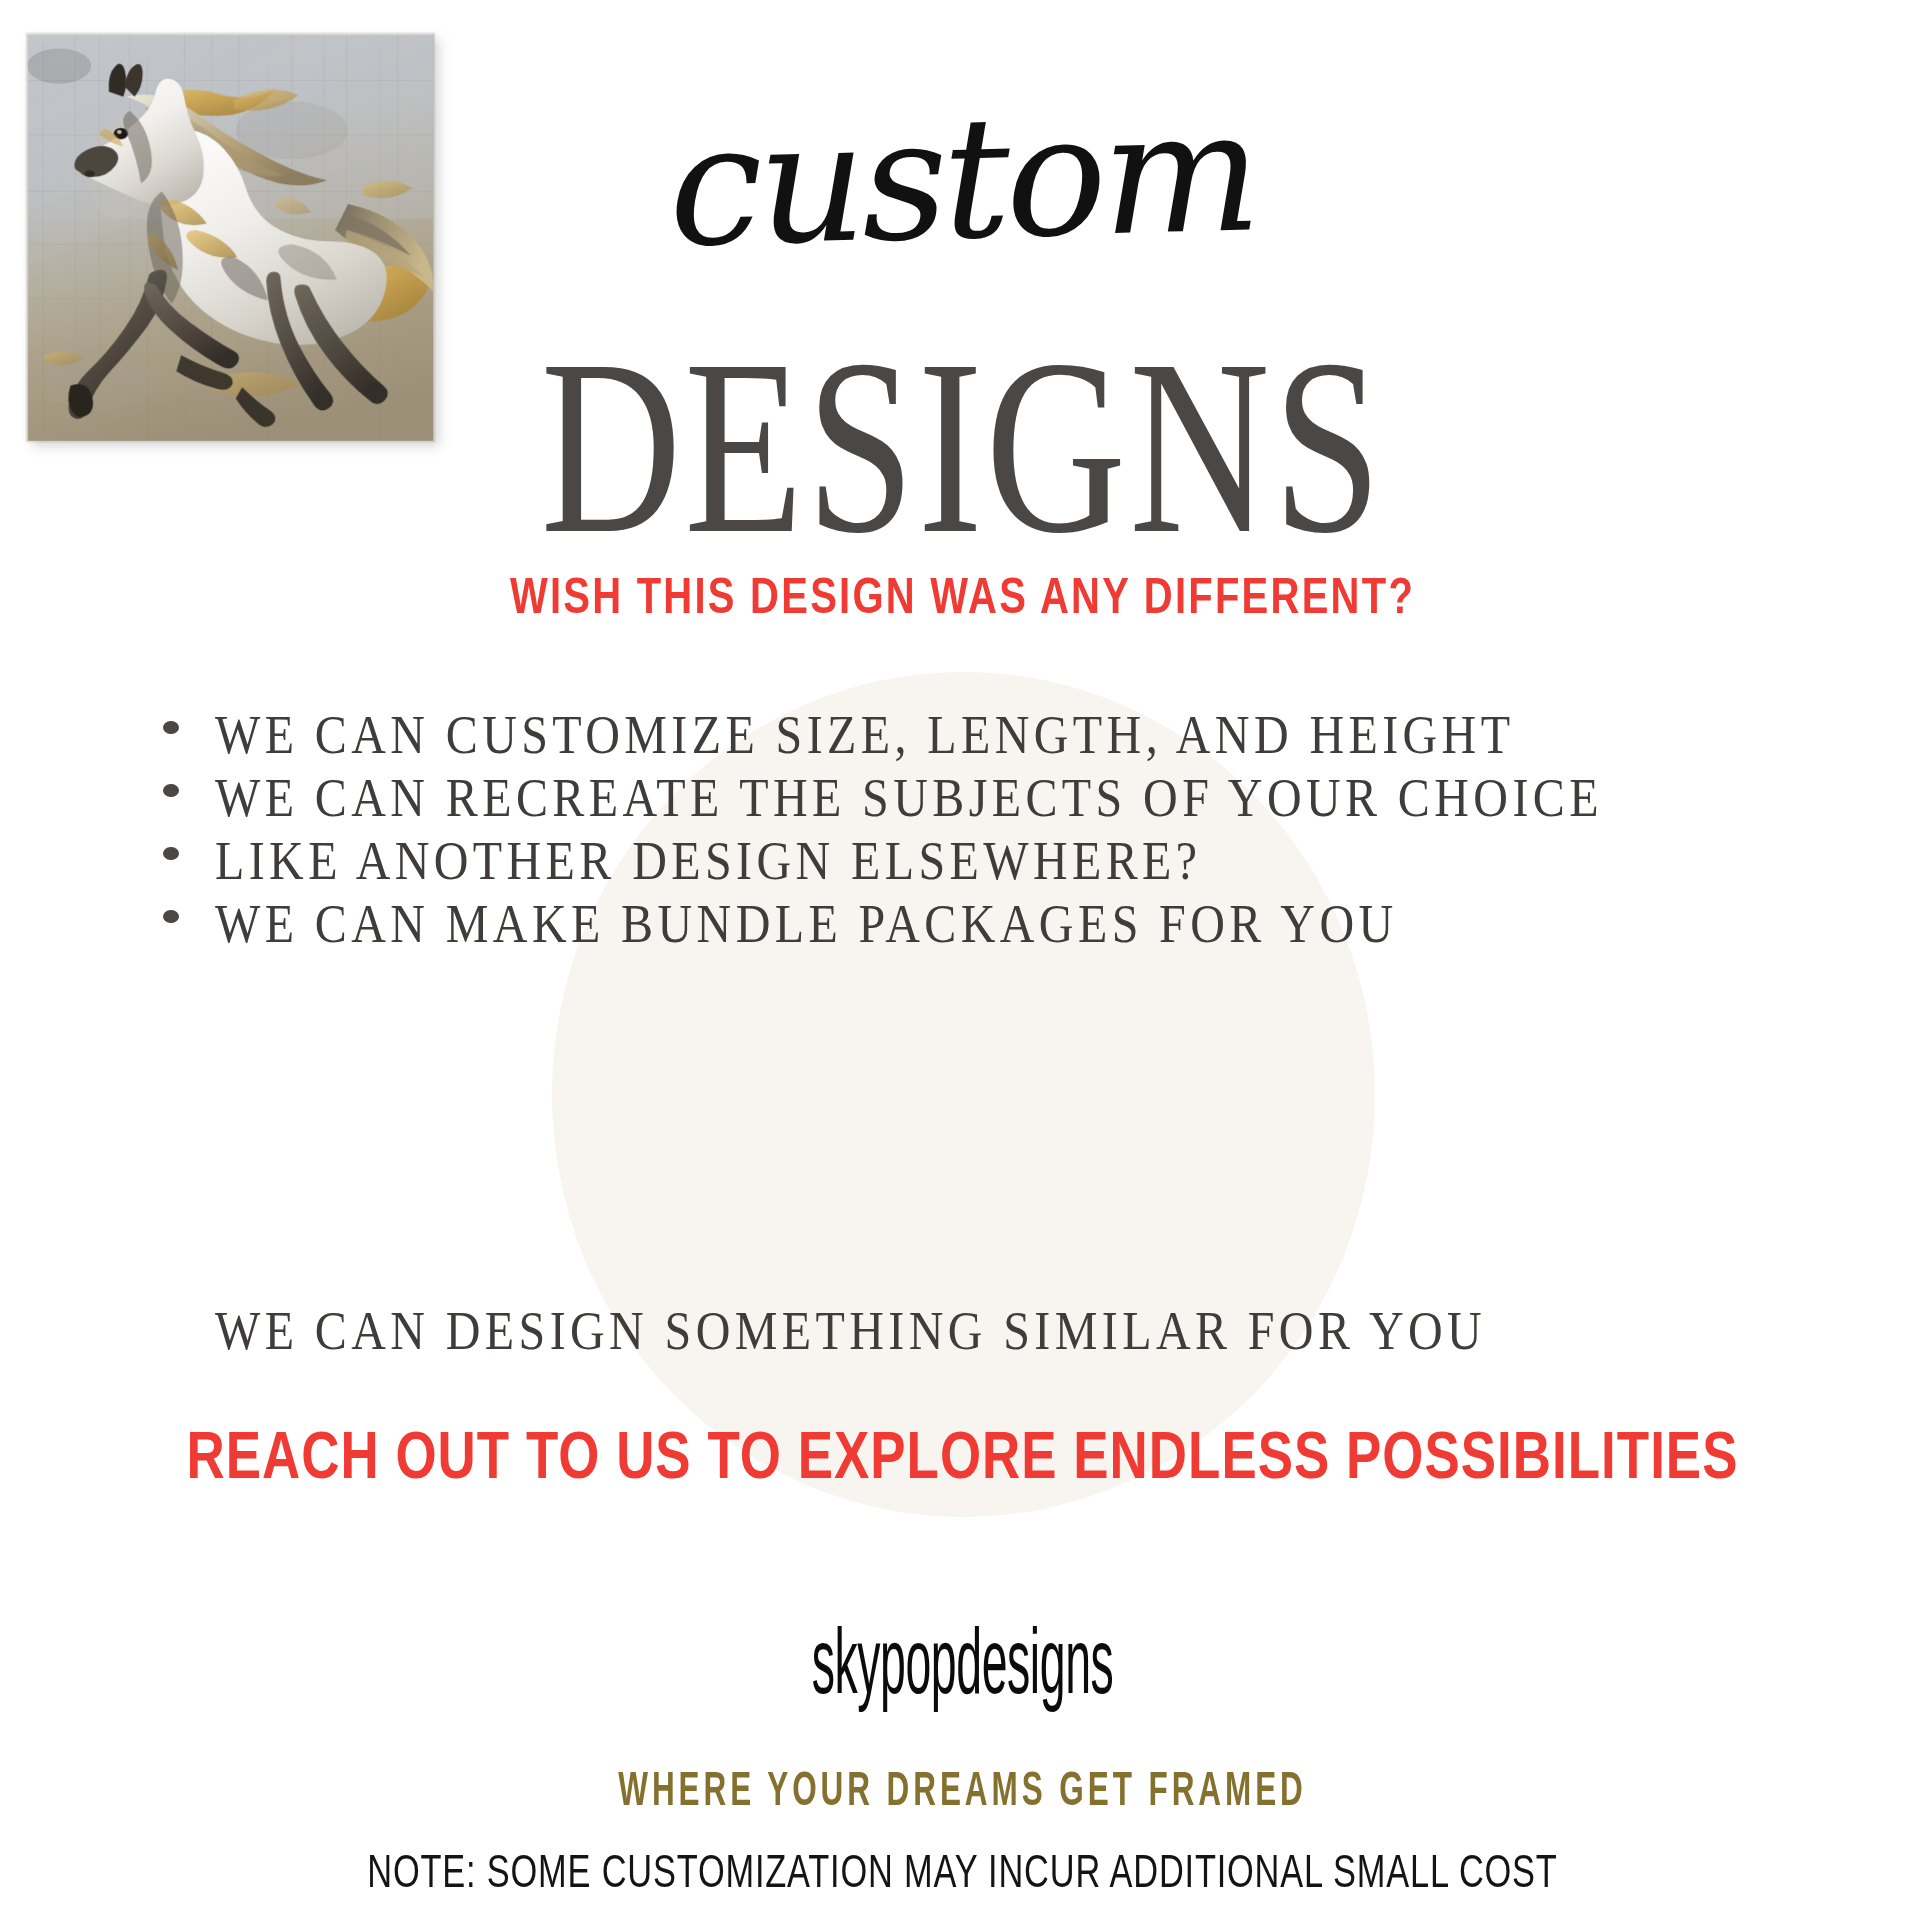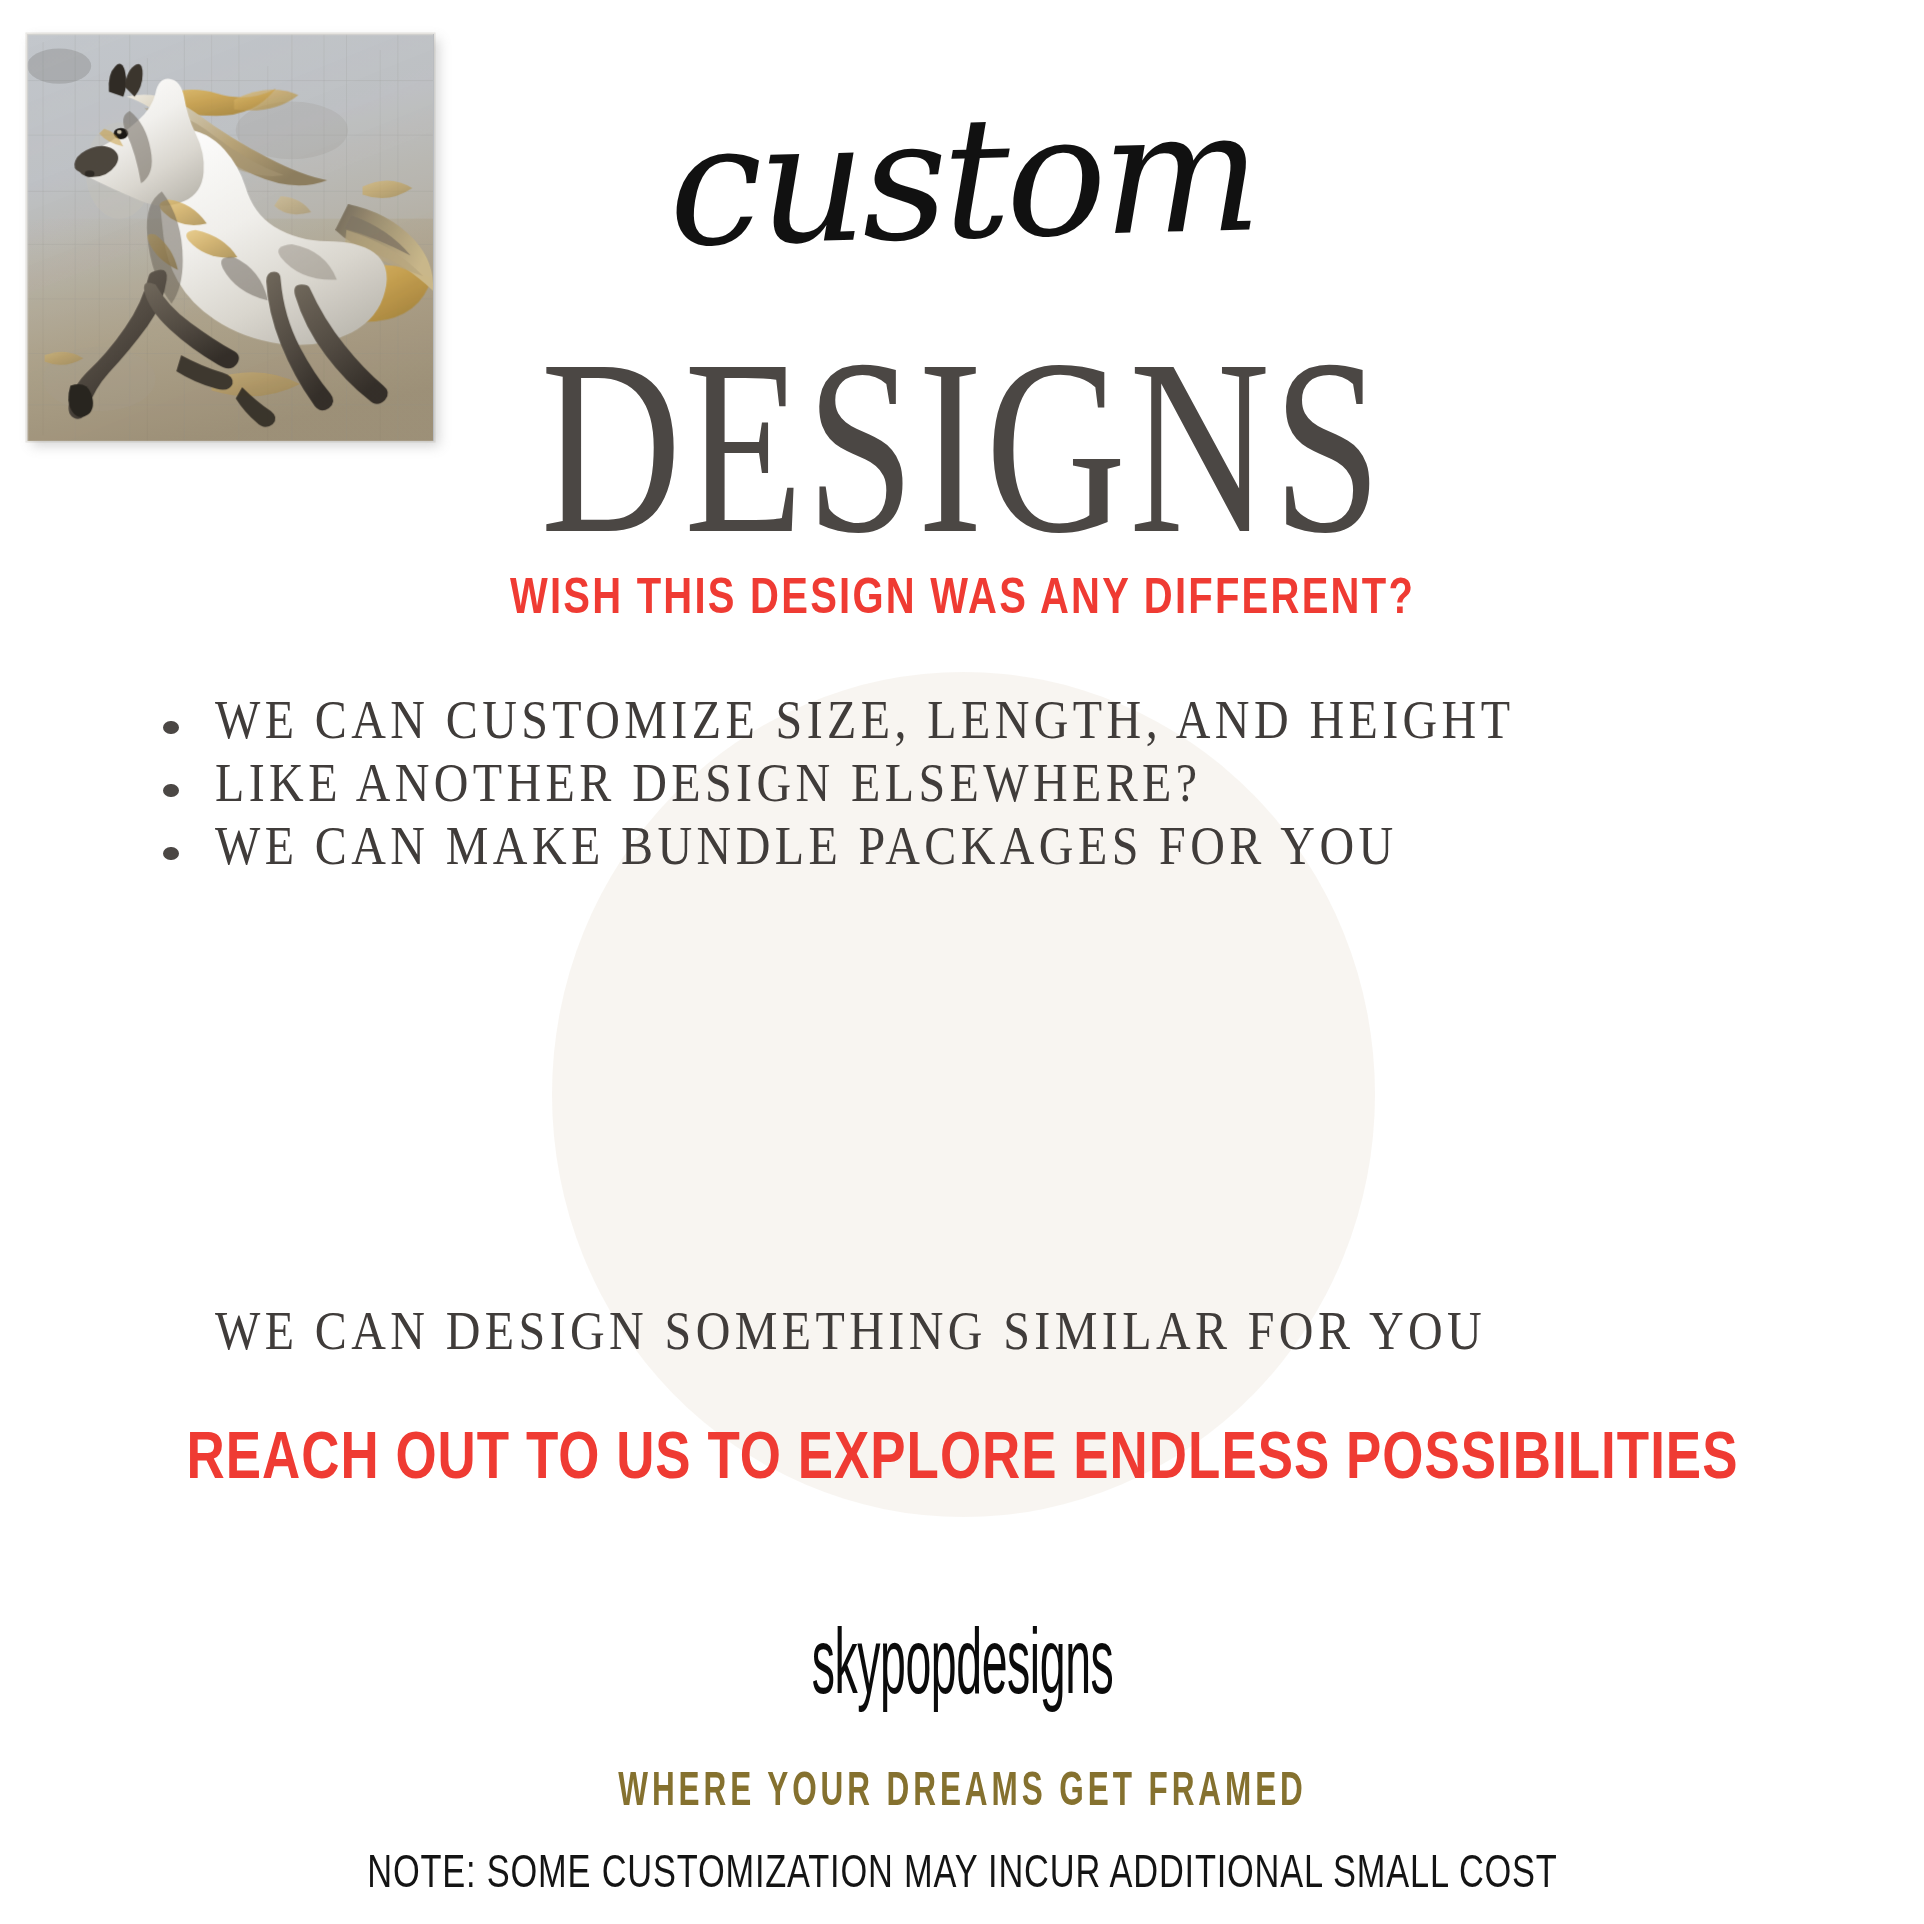--- a/index.html
+++ b/index.html
@@ -90,21 +90,21 @@
     z-index: 2;
     list-style: none;
     margin: 0;
     padding: 0;
   }
   #bullet-list li {
     position: relative;
     height: 63px;
     padding-left: 58px;
     display: flex;
-    align-items: flex-start;
+    align-items: flex-end;
   }
   #bullet-list li .dot {
     position: absolute;
     left: 6.4px;
     top: 50%;
     width: 15.2px;
     height: 13px;
     margin-top: -6.4px;
     border-radius: 50%;
     background: #4b4744;
@@ -326,20 +326,24 @@
 
 <div class="center-block" id="subhead-red">WISH  THIS  DESIGN  WAS ANY DIFFERENT?</div>
 
 <ul id="bullet-list">
   <li>
     <span class="dot"></span>
     <span class="bullet-text">WE CAN CUSTOMIZE SIZE, LENGTH, AND HEIGHT</span>
   </li>
   <li>
     <span class="dot"></span>
+    <span class="bullet-text">WE CAN RECREATE THE SUBJECTS OF YOUR CHOICE</span>
+  </li>
+  <li>
+    <span class="dot"></span>
     <span class="bullet-text">LIKE ANOTHER DESIGN ELSEWHERE?</span>
   </li>
   <li>
     <span class="dot"></span>
     <span class="bullet-text">WE CAN MAKE BUNDLE PACKAGES FOR YOU</span>
   </li>
 </ul>
 
 <div id="closing-line">WE CAN DESIGN SOMETHING SIMILAR FOR YOU</div>
 

